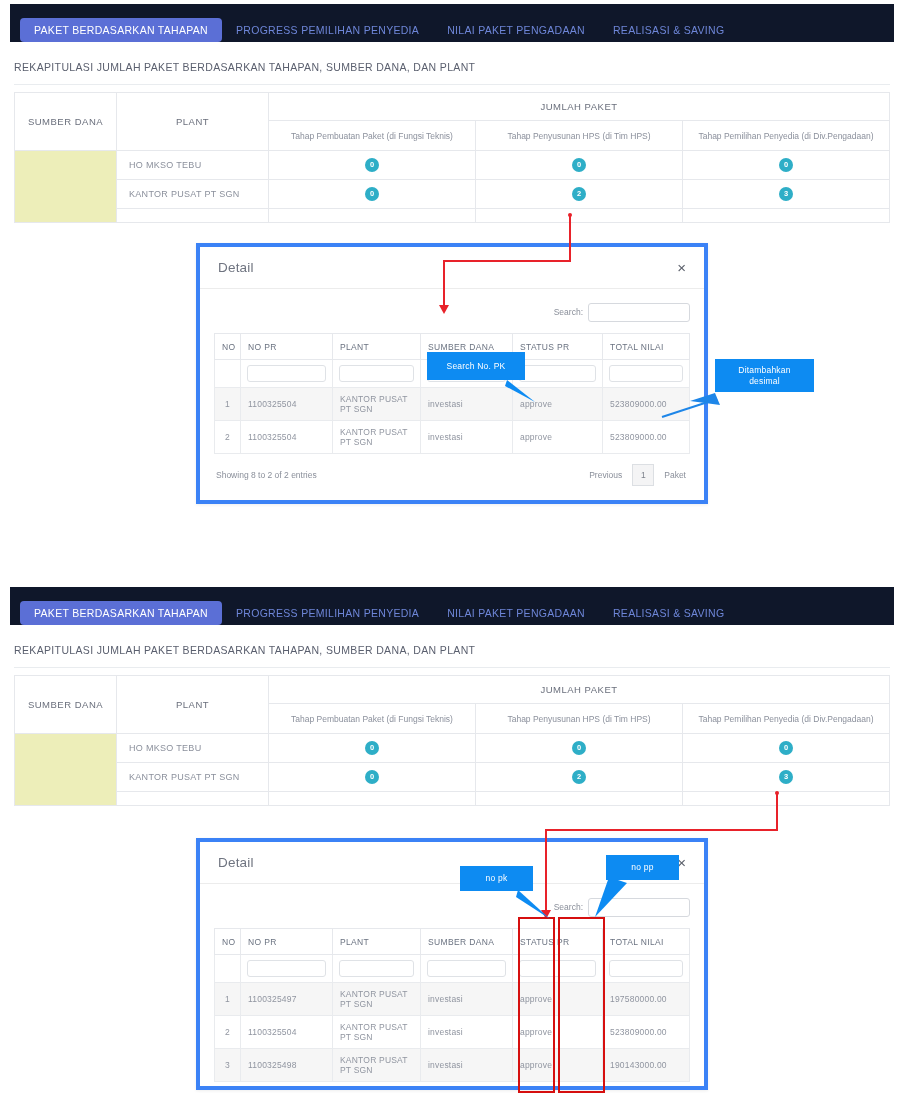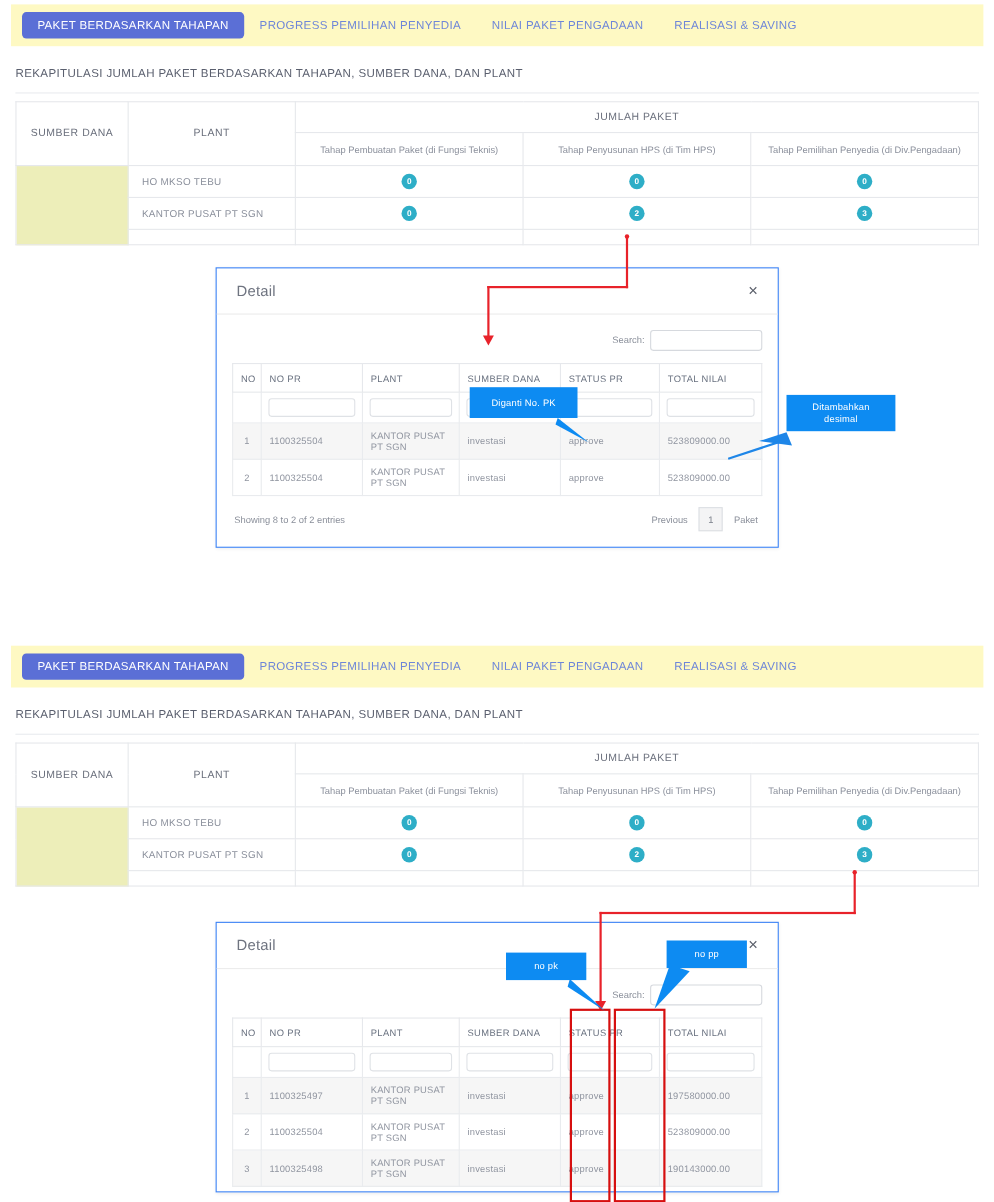--- a/index.html
+++ b/index.html
@@ -17,23 +17,23 @@
   }
 
   
   .panel { position: absolute; left: 0; width: 904px; }
 
   
   .tabbar {
     position: absolute;
     left: 10px; right: 10px;
     height: 38px;
-    background: #fef9c3;
+    background: #0f172a;
     display: flex;
-    align-items: center;
+    align-items: flex-end;
     padding-left: 10px;
   }
   .tab {
     font-size: 10.5px;
     letter-spacing: .3px;
     color: #6e86d8;
     padding: 0 14px;
     height: 24px;
     line-height: 24px;
     white-space: nowrap;
@@ -131,21 +131,21 @@
     color: #ffffff;
     font-size: 7.5px;
     font-weight: bold;
     text-align: center;
   }
 
   
   .modal {
     position: absolute;
     background: #ffffff;
-    border: 1px solid #3b82f6;
+    border: 4px solid #3b82f6;
     box-shadow: 0 1px 3px rgba(0,0,0,.07);
   }
   .modal-head {
     height: 42px;
     border-bottom: 1px solid #ececec;
     display: flex;
     align-items: center;
     justify-content: space-between;
     padding: 0 18px;
   }
@@ -410,21 +410,21 @@
       <div class="red-line" style="left:569px; top:215px; width:2px; height:47px;"></div>
       <div class="red-line" style="left:443px; top:260px; width:128px; height:2px;"></div>
       <div class="red-line" style="left:443px; top:260px; width:2px; height:48px;"></div>
       <div class="arrowhead" style="left:439px; top:305px;"></div>
     </div>
 
     <div class="ann">
       <svg class="ov" style="left:427px; top:352px;" width="130" height="60">
         <polygon points="80,28 108,50 78,34" fill="#0d8bf2"></polygon>
       </svg>
-      <div class="callout" style="left:427px; top:352px; width:98px; height:28px;">Diganti No. PK</div>
+      <div class="callout" style="left:427px; top:352px; width:98px; height:28px;">Search No. PK</div>
     </div>
 
     <div class="ann">
       <svg class="ov" style="left:660px; top:355px;" width="160" height="70">
         <polygon points="55,38 60,50 30,46" fill="#1e86e8"></polygon>
         <line x1="57" y1="44" x2="2" y2="62" stroke="#1e86e8" stroke-width="2"></line>
       </svg>
       <div class="callout" style="left:715px; top:359px; width:99px; height:33px; white-space:pre-line;">Ditambahkan
 desimal</div>
     </div>

